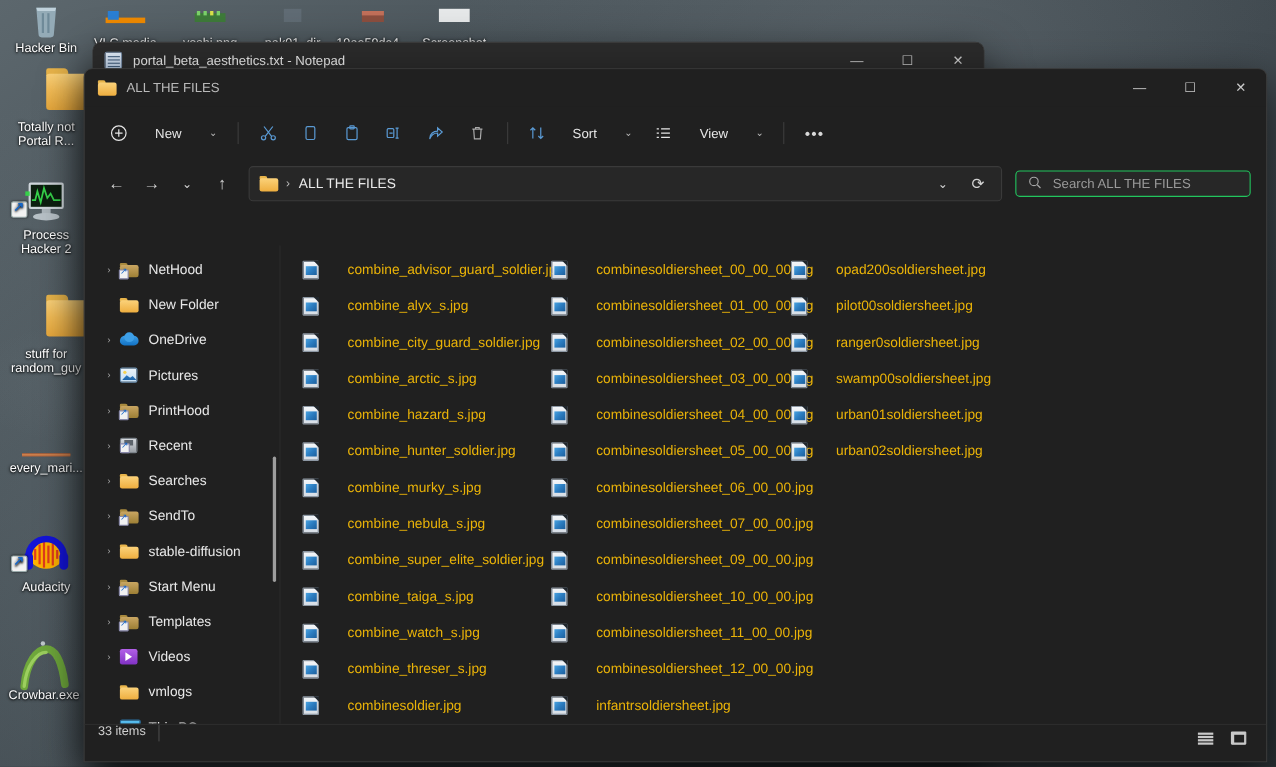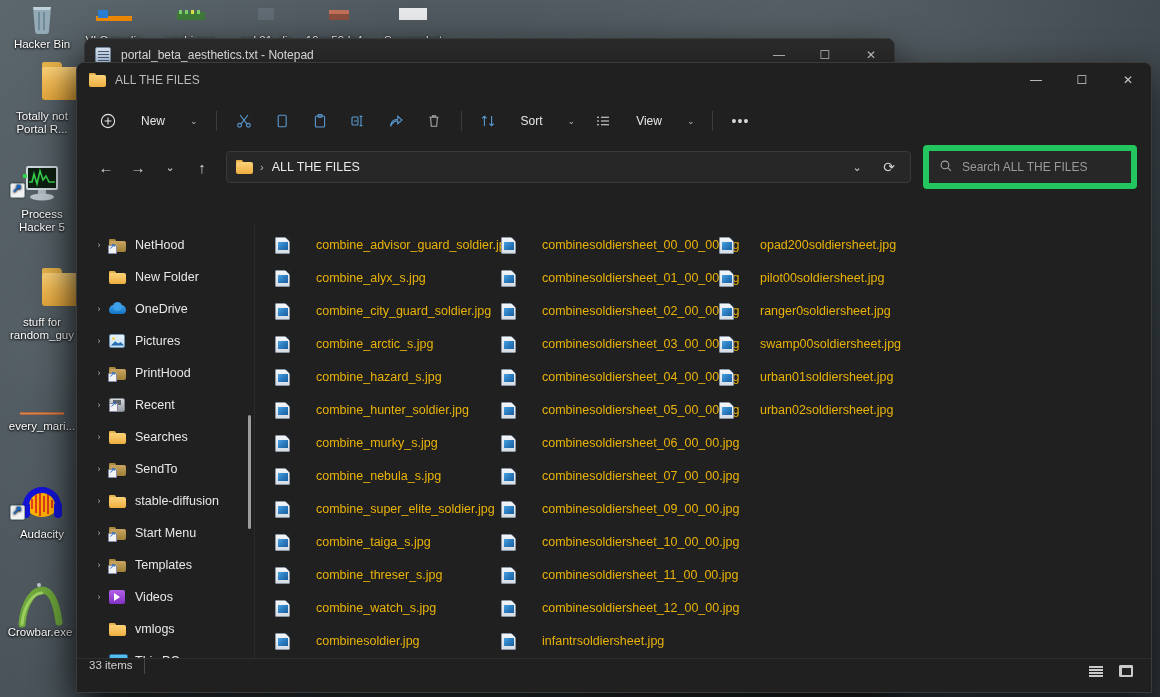--- a/index.html
+++ b/index.html
@@ -128,22 +128,22 @@
     background:#272727; border:1px solid #3a3a3a; border-radius:4px; padding:0 6px 0 9px;
   }
   #addr-folder { width:17px;height:14px;position:relative;margin-right:7px;flex:none; }
   #addr-folder::before{content:"";position:absolute;left:0;top:0;width:7px;height:3px;background:#e8b44a;border-radius:1px 2px 0 0;}
   #addr-folder::after{content:"";position:absolute;left:0;top:2px;width:17px;height:12px;
     background:linear-gradient(180deg,#fbd27a,#eeae3f);border-radius:2px;}
   #addr-sep { color:#bdbdbd; font-size:11px; margin:0 8px 0 0; }
   #addr-path { color:#e9e9e9; font-size:12.5px; }
   #addr-right { margin-left:auto; display:flex; align-items:center; gap:2px; }
   #searchbox {
-    width:214px; height:44px; margin-left:10px; display:flex; align-items:center;
-    background:#272727; border:6px solid #22c55e; border-radius:4px; padding:0 10px; gap:9px;
+    width:214px; height:24px; margin-left:10px; display:flex; align-items:center;
+    background:#272727; border:1px solid #22c55e; border-radius:4px; padding:0 10px; gap:9px;
   }
   #search-input {
     background:transparent; border:none; outline:none; color:#cfcfcf;
     font-size:12px; font-family:inherit; width:100%;
   }
   #search-input::placeholder { color:#9a9a9a; }
 
   
   #content { position:absolute; left:0; right:0; top:160px; bottom:34px; display:flex; }
   #navpane {
@@ -285,21 +285,21 @@
     <svg width="48" height="44" viewBox="0 0 48 44" style="margin-top:2px">
       <rect x="8" y="4" width="32" height="24" rx="2" fill="#cfd6db"></rect>
       <rect x="10" y="6" width="28" height="20" fill="#0d1f10"></rect>
       <polyline points="11,20 14,20 16,12 19,22 22,9 25,18 28,14 31,20 37,20" fill="none" stroke="#36d14a" stroke-width="1.6"></polyline>
       <rect x="20" y="28" width="8" height="5" fill="#aeb7bd"></rect>
       <ellipse cx="24" cy="35" rx="12" ry="3.4" fill="#b9c2c8"></ellipse>
       <rect x="5" y="12" width="4" height="4" fill="#36d14a"></rect>
     </svg>
     <span class="shortcut-arrow" style="left:6px;bottom:8px;"></span>
   </span>
-  <span class="lbl">Process Hacker 5</span>
+  <span class="lbl">Process Hacker 2</span>
 </div>
 
 <div class="dicon" style="left:4px; top:268px;">
   <span class="glyph"><span class="folder-ic"></span></span>
   <span class="lbl">stuff for random_guy</span>
 </div>
 
 <div class="dicon" style="left:4px; top:372px;">
   <span class="glyph">
     <svg width="52" height="44" viewBox="0 0 52 44" style="margin-top:20px">
@@ -691,25 +691,25 @@
           <div class="fitem">
             <span class="fileic"></span>
             <span>combine_super_elite_soldier.jpg</span>
           </div>
           <div class="fitem">
             <span class="fileic"></span>
             <span>combine_taiga_s.jpg</span>
           </div>
           <div class="fitem">
             <span class="fileic"></span>
+            <span>combine_watch_s.jpg</span>
+          </div>
+          <div class="fitem">
+            <span class="fileic"></span>
             <span>combine_threser_s.jpg</span>
-          </div>
-          <div class="fitem">
-            <span class="fileic"></span>
-            <span>combine_watch_s.jpg</span>
           </div>
           <div class="fitem">
             <span class="fileic"></span>
             <span>combinesoldier.jpg</span>
           </div>
           <div class="fitem">
             <span class="fileic"></span>
             <span>combinesoldiersheet_00_00_00.jpg</span>
           </div>
           <div class="fitem">

